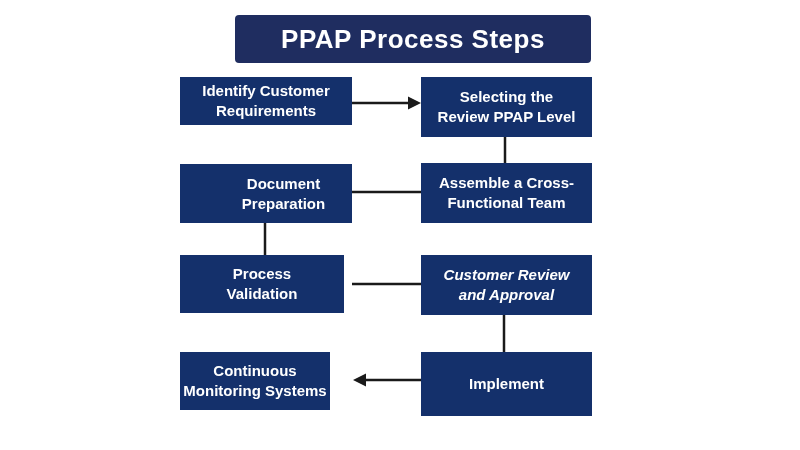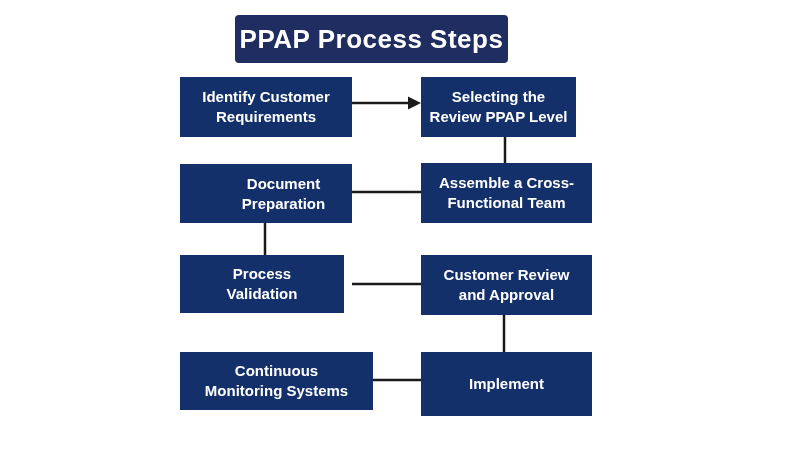--- a/index.html
+++ b/index.html
@@ -8,21 +8,21 @@
     position: relative;
     width: 800px;
     height: 450px;
     background: #ffffff;
     overflow: hidden;
     font-family: "Liberation Sans", sans-serif;
   }
   .title-box {
     position: absolute;
     left: 235px; top: 15px;
-    width: 273px; height: 48px;
+    width: 356px; height: 48px;
     background: #1f2d60;
     border-radius: 4px;
     color: #ffffff;
     display: flex;
     align-items: center;
     justify-content: center;
     font-size: 26px;
     font-weight: 800;
     letter-spacing: 0.5px;
   }
@@ -38,27 +38,27 @@
     color: #ffffff;
     display: flex;
     flex-direction: column;
     align-items: center;
     justify-content: center;
     text-align: center;
     font-size: 15px;
     font-weight: 600;
     line-height: 20px;
   }
-  .n1 { left: 180px; top: 77px;  width: 172px; height: 60px; }
-  .n2 { left: 421px; top: 77px;  width: 155px; height: 60px; }
+  .n1 { left: 180px; top: 77px;  width: 172px; height: 48px; }
+  .n2 { left: 421px; top: 77px;  width: 171px; height: 60px; }
   .n3 { left: 180px; top: 164px; width: 172px; height: 59px; padding-left: 35px; }
   .n4 { left: 421px; top: 163px; width: 171px; height: 60px; align-items: center; }
   .n5 { left: 180px; top: 255px; width: 164px; height: 58px; }
-  .n6 { left: 421px; top: 255px; width: 171px; height: 60px; }
-  .n7 { left: 180px; top: 352px; width: 193px; height: 58px; }
+  .n6 { left: 421px; top: 255px; width: 171px; height: 60px; font-style: italic; }
+  .n7 { left: 180px; top: 352px; width: 150px; height: 58px; }
   .n8 { left: 421px; top: 352px; width: 171px; height: 64px; }
 </style>
 </head>
 <body>
 
 <div class="canvas">
 
   <svg class="connectors" viewBox="0 0 800 450" xmlns="http://www.w3.org/2000/svg">
 
     <g>

